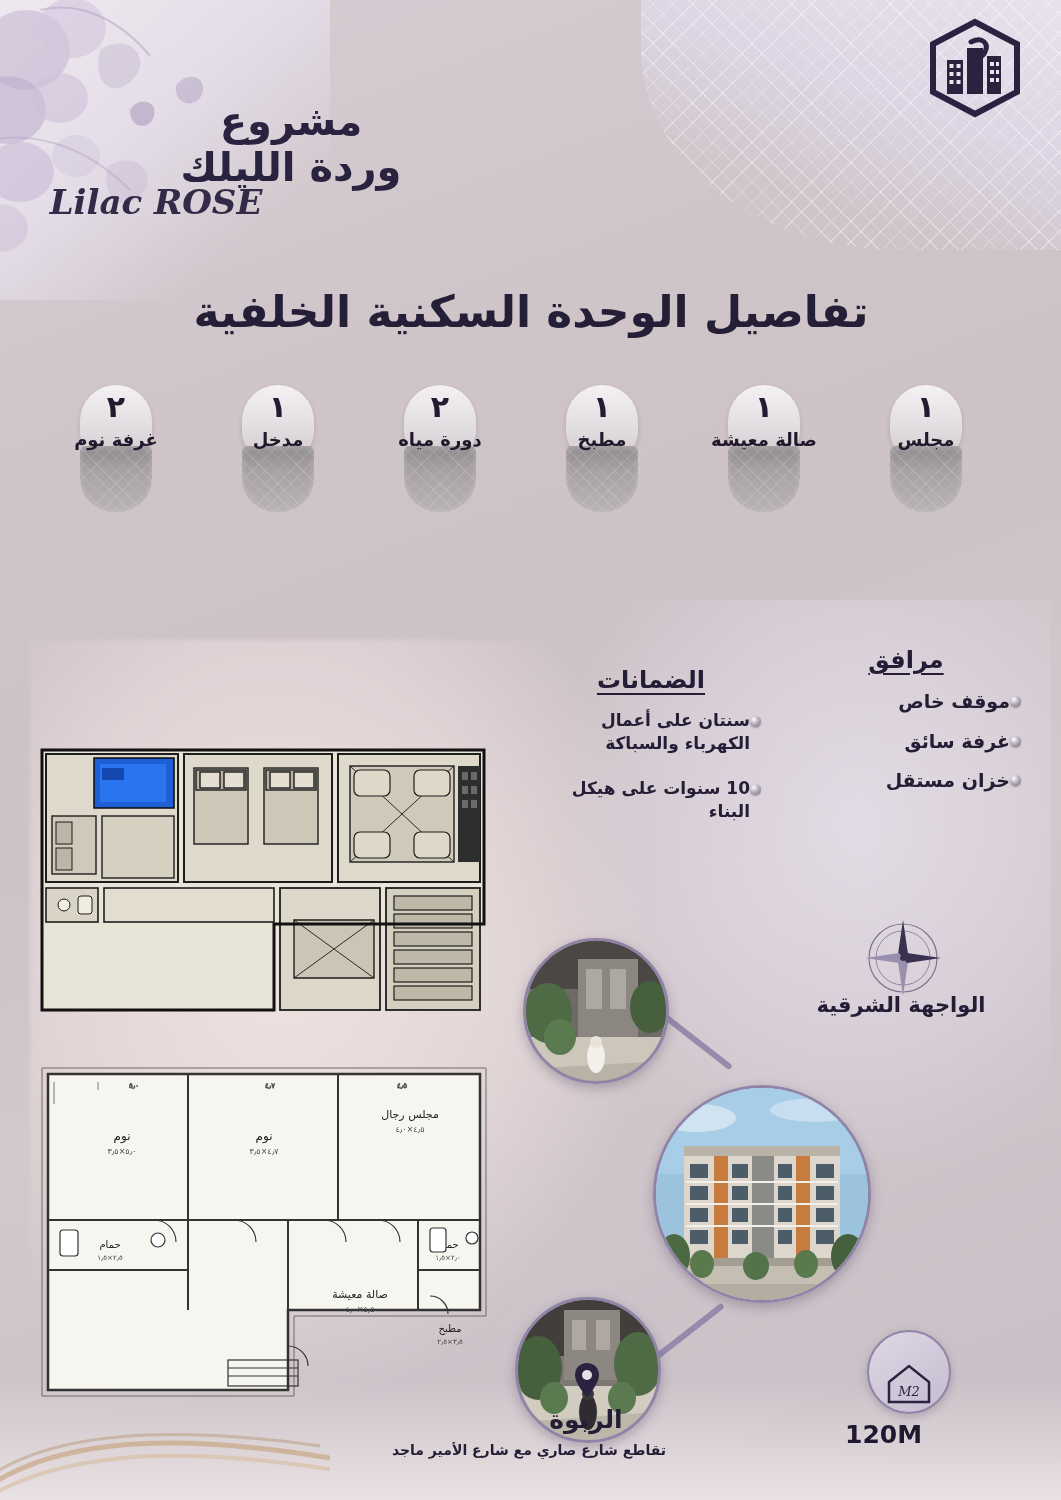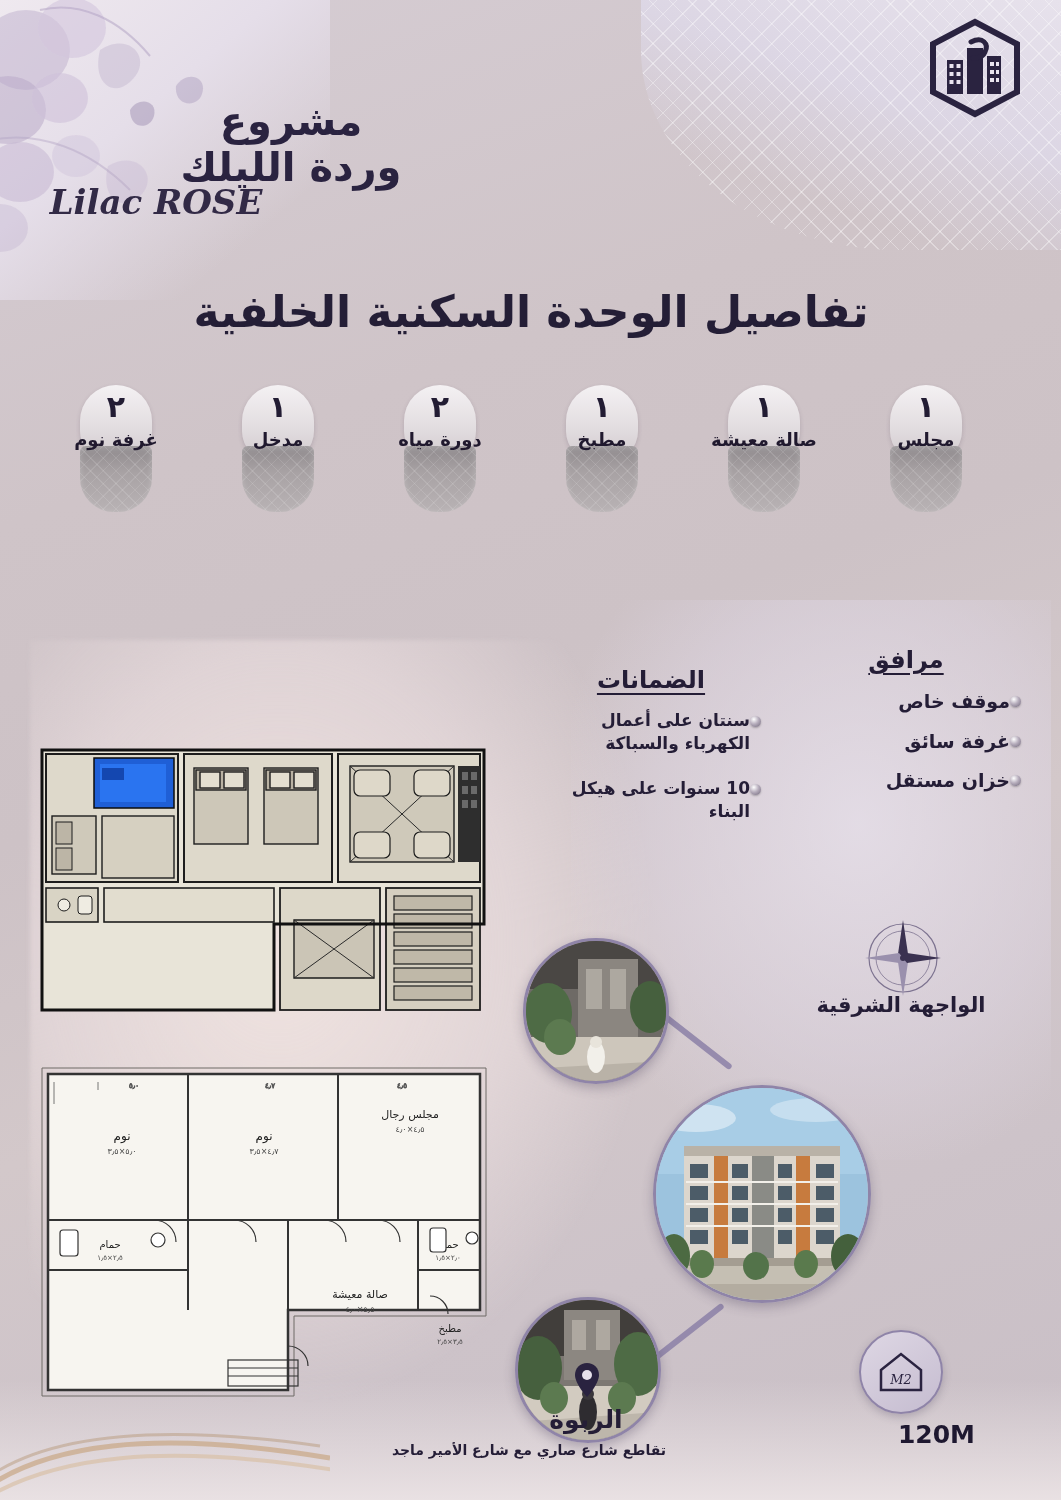--- a/index.html
+++ b/index.html
@@ -76,24 +76,24 @@
   
   .circle{position:absolute;border-radius:50%;overflow:hidden;border:3px solid #8f84a8;
     box-shadow:0 4px 12px rgba(60,50,80,.30);}
   .c-main{right:190px;top:1085px;width:212px;height:212px;}
   .c-top{right:392px;top:938px;width:140px;height:140px;}
   .c-bottom{right:400px;top:1297px;width:140px;height:140px;}
   .connector{position:absolute;background:#8f84a8;height:6px;border-radius:3px;opacity:.9;}
   .conn-1{right:330px;top:1065px;width:90px;transform:rotate(38deg);transform-origin:right center;}
   .conn-2{right:338px;top:1302px;width:90px;transform:rotate(-38deg);transform-origin:right center;}
   
-  .area-badge{position:absolute;right:118px;top:1330px;width:80px;height:80px;border-radius:50%;
+  .area-badge{position:absolute;right:110px;top:1330px;width:80px;height:80px;border-radius:50%;
     background:linear-gradient(145deg,#ded7e4,#c5bcd0);border:2px solid #8f84a8;
-    display:flex;align-items:center;justify-content:center;box-shadow:0 3px 8px rgba(60,50,80,.25);}
-  .area-text{position:absolute;right:86px;top:1420px;width:130px;text-align:right;
+    display:flex;align-items:flex-end;justify-content:center;box-shadow:0 3px 8px rgba(60,50,80,.25);}
+  .area-text{position:absolute;right:86px;top:1420px;width:130px;text-align:left;
     font-size:25px;font-weight:700;color:#1e1830;direction:ltr;}
   
   .loc-pin{position:absolute;right:460px;top:1362px;width:28px;height:36px;}
   .loc-name{position:absolute;right:370px;top:1405px;width:210px;text-align:center;
     font-size:25px;font-weight:700;color:#241d36;}
   .loc-addr{position:absolute;right:322px;top:1442px;width:420px;text-align:center;
     font-size:14px;font-weight:700;color:#241d36;}
   
   .plan-top{position:absolute;left:38px;top:742px;width:450px;height:285px;}
   .plan-bottom{position:absolute;left:38px;top:1060px;width:452px;height:345px;}

